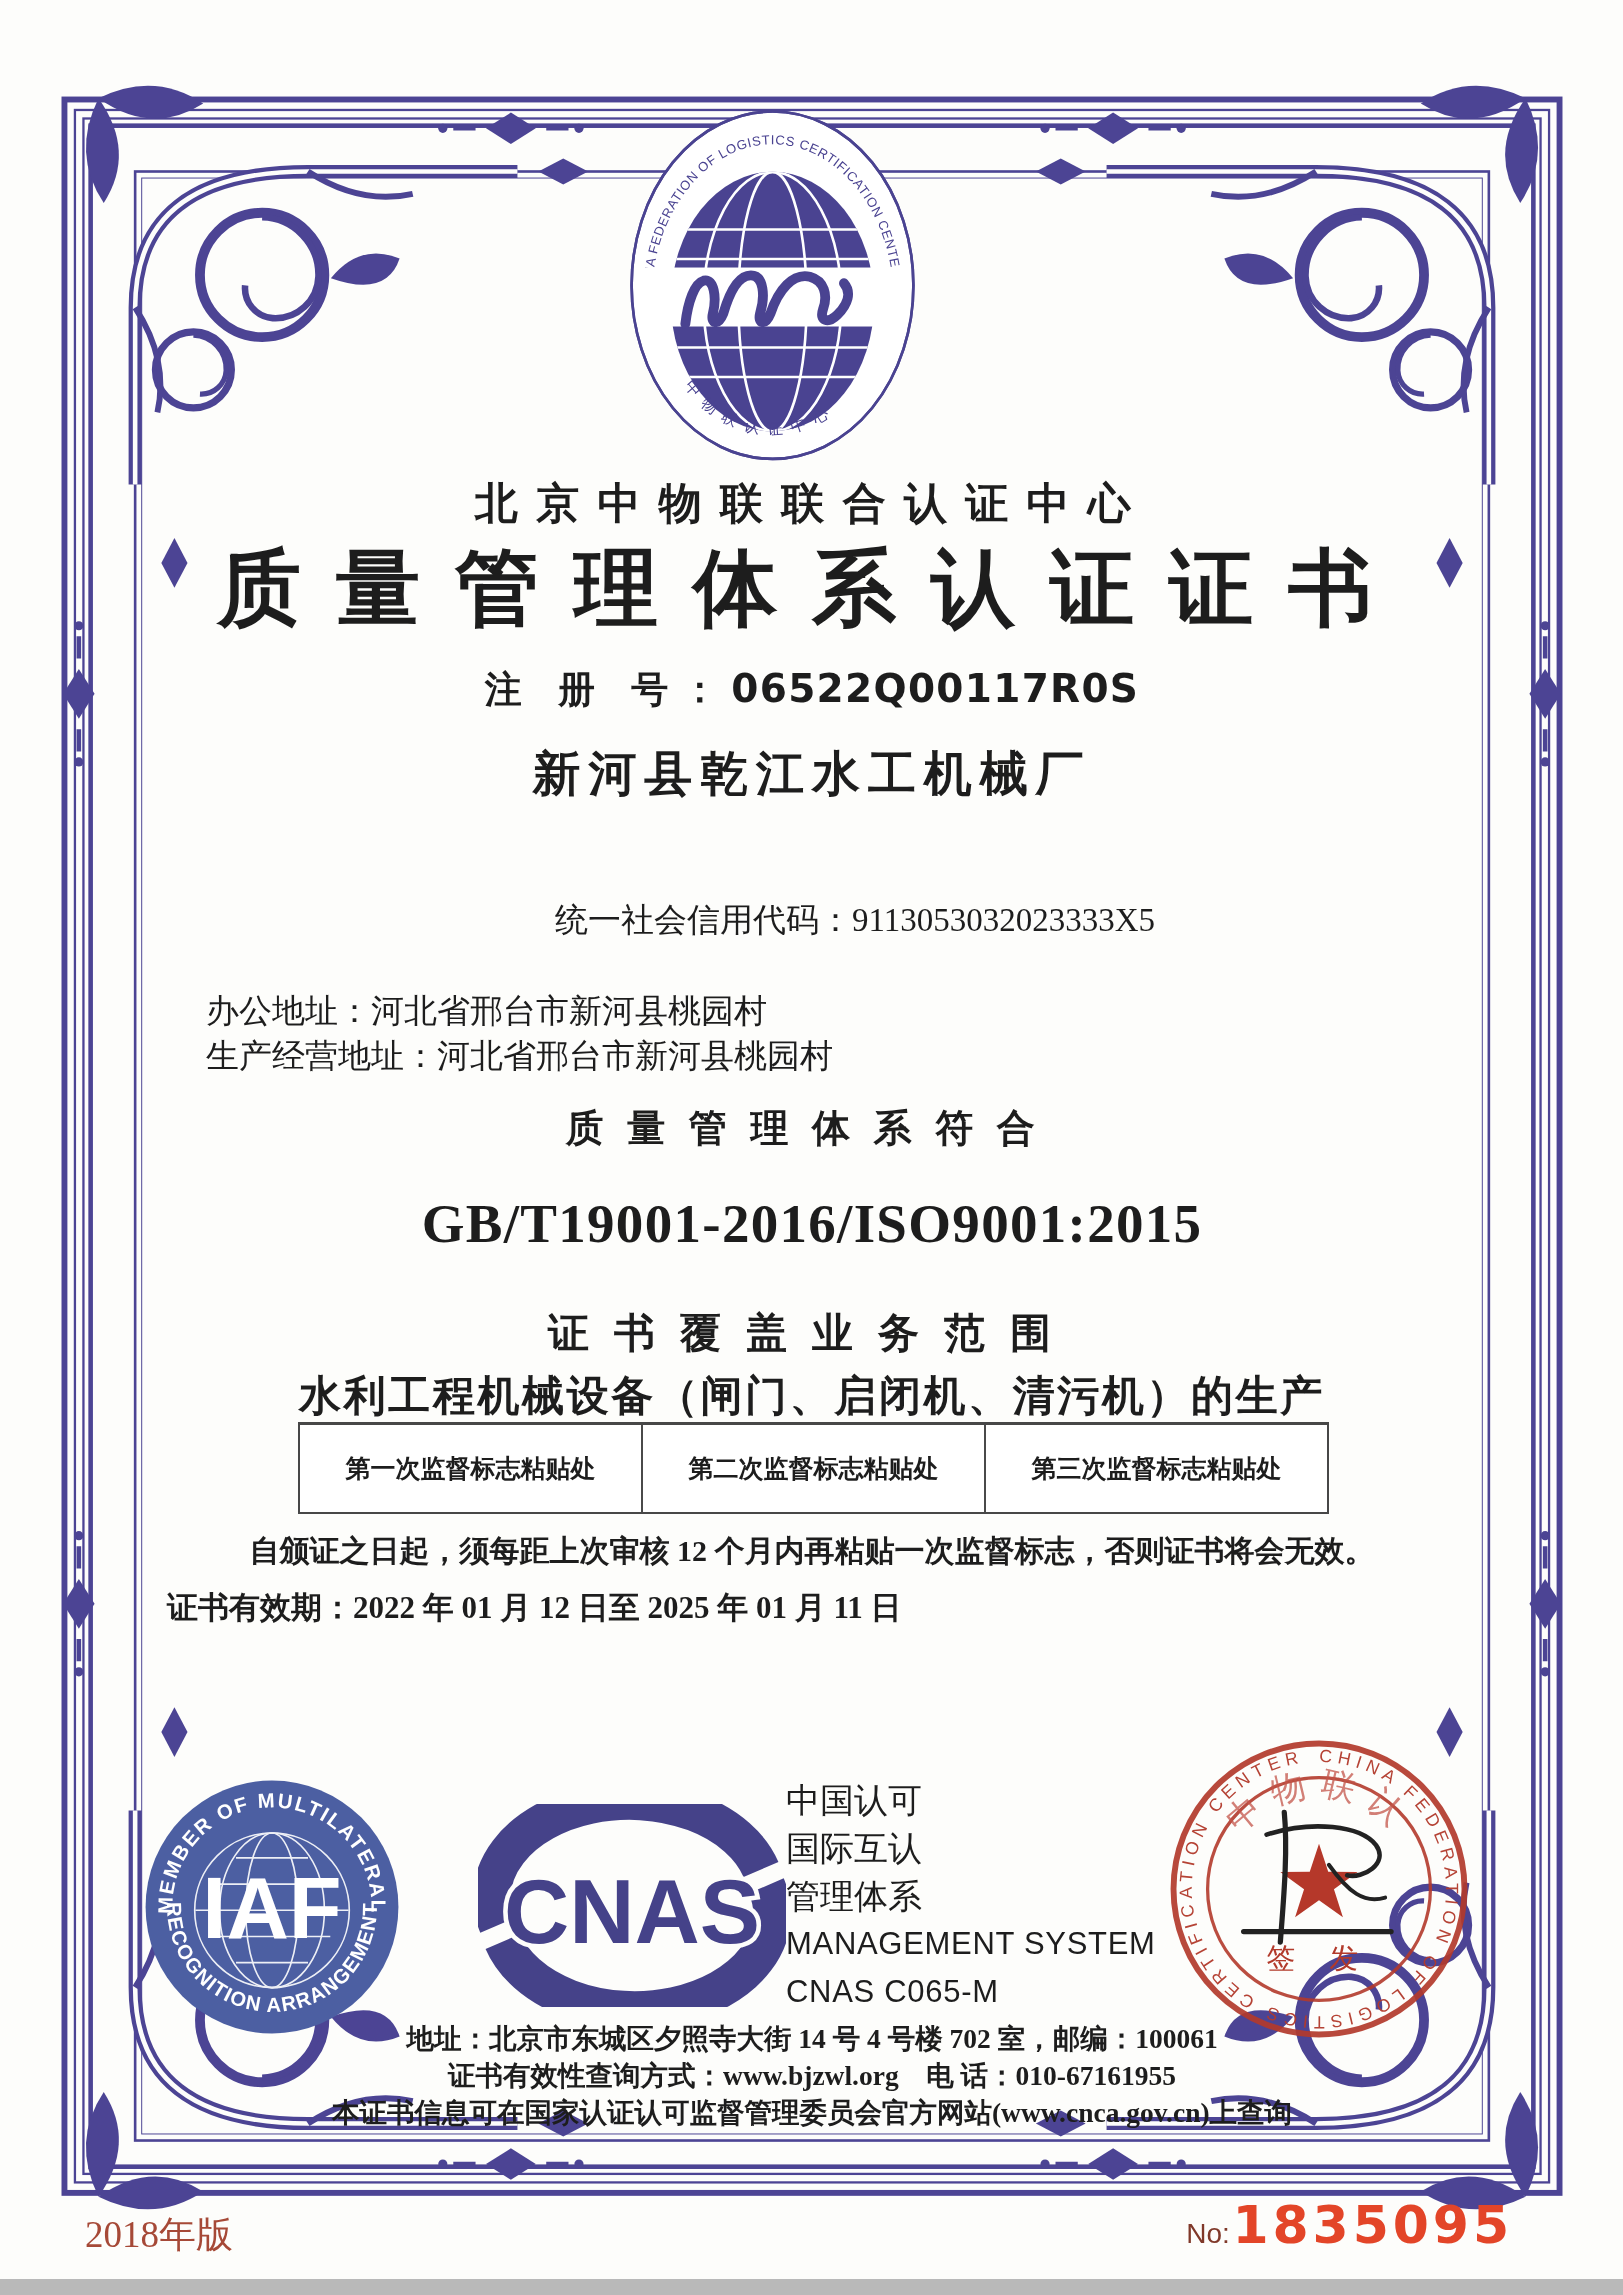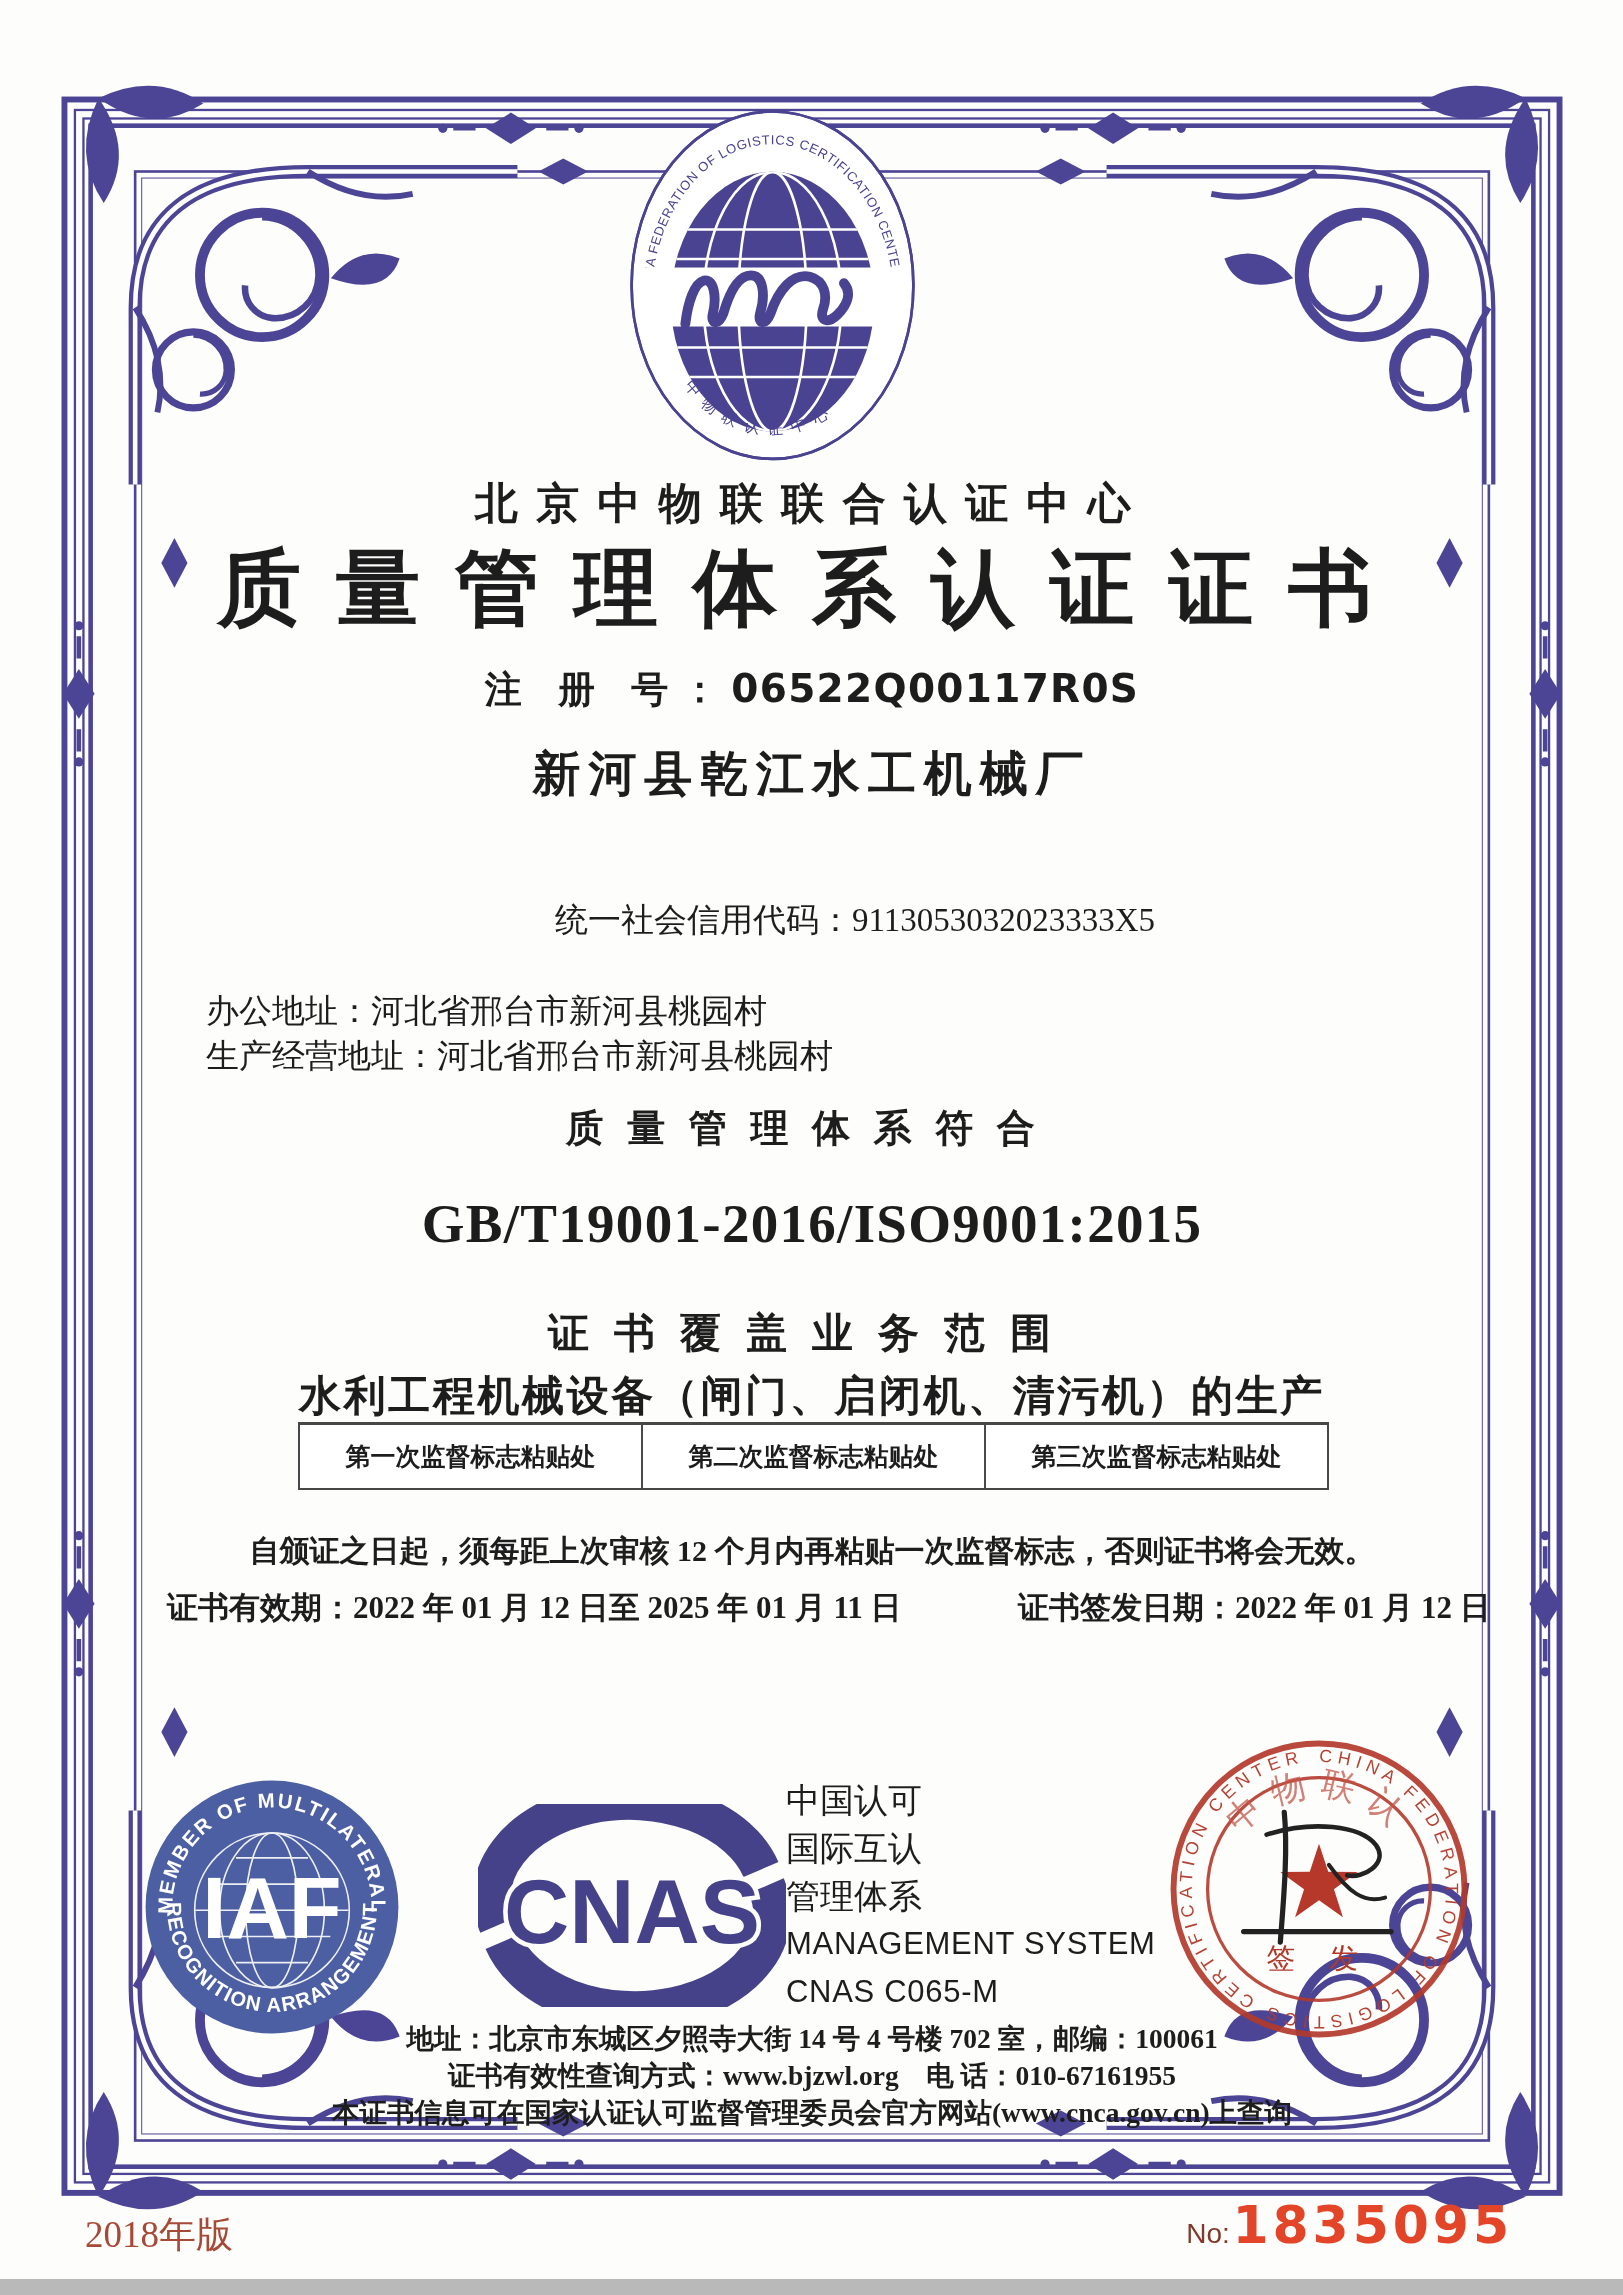--- a/index.html
+++ b/index.html
@@ -16,21 +16,21 @@
   .regline .val{font-family:"DejaVu Sans",sans-serif;font-weight:700;font-size:39px;letter-spacing:1.3px;}
   .company{top:742px;font-size:48px;letter-spacing:7.9px;font-weight:700;}
   .credit{left:555px;top:898px;font-size:33px;}
   .addr{left:206px;font-size:33px;}
   .addr1{top:943px;} .addr2{top:989px;} .addr3{top:1034px;}
   .conforms{top:1103px;font-size:38px;letter-spacing:23.6px;font-weight:600;}
   .standard{top:1192px;font-size:55px;font-weight:700;letter-spacing:1.3px;font-family:"Liberation Serif",serif;}
   .scopehead{top:1306px;font-size:41px;letter-spacing:25px;font-weight:600;}
   .scope{top:1368px;font-size:42px;font-weight:700;letter-spacing:2.6px;}
 
-  .suptable{left:298px;top:1422px;width:1031px;height:68px;display:flex;
+  .suptable{left:298px;top:1422px;width:1031px;height:92px;display:flex;
             border:2.6px solid #474747;border-top-width:3.3px;box-sizing:border-box;background:#fff;}
   .supcell{flex:1;display:flex;align-items:center;justify-content:center;
            font-size:25px;font-weight:700;border-right:2px solid #4a4a4a;}
   .supcell:last-child{border-right:none;}
 
   .note{top:1531px;font-size:30px;font-weight:600;}
   .dates{top:1587px;font-size:31px;font-weight:600;}
   .validity{left:167px;}
   .issuedate{left:1018px;}
 
@@ -163,21 +163,20 @@
   <div class="abs ctr scope">水利工程机械设备（闸门、启闭机、清污机）的生产</div>
 
   <div class="abs suptable">
     <div class="supcell">第一次监督标志粘贴处</div>
     <div class="supcell">第二次监督标志粘贴处</div>
     <div class="supcell">第三次监督标志粘贴处</div>
   </div>
 
   <div class="abs ctr note">自颁证之日起，须每距上次审核 12 个月内再粘贴一次监督标志，否则证书将会无效。</div>
   <div class="abs dates validity">证书有效期：2022 年 01 月 12 日至 2025 年 01 月 11 日</div>
-  <div class="abs dates issuedate">证书签发日期：2022 年 01 月 12 日</div>
 
   <svg class="abs" style="left:141px;top:1776px;" width="262" height="262" viewBox="0 0 400 400">
     <defs>
       <path id="iafTop" d="M48,200 A152,152 0 0 1 352,200" fill="none"></path>
       <path id="iafBot" d="M40,200 A160,160 0 0 0 360,200" fill="none"></path>
     </defs>
     <circle cx="200" cy="200" r="193" fill="#4c5fa2"></circle>
     <g stroke="#ffffff" stroke-width="2.5" fill="none" opacity="0.9">
       <circle cx="200" cy="205" r="118"></circle>
       <ellipse cx="200" cy="205" rx="40" ry="118"></ellipse>

